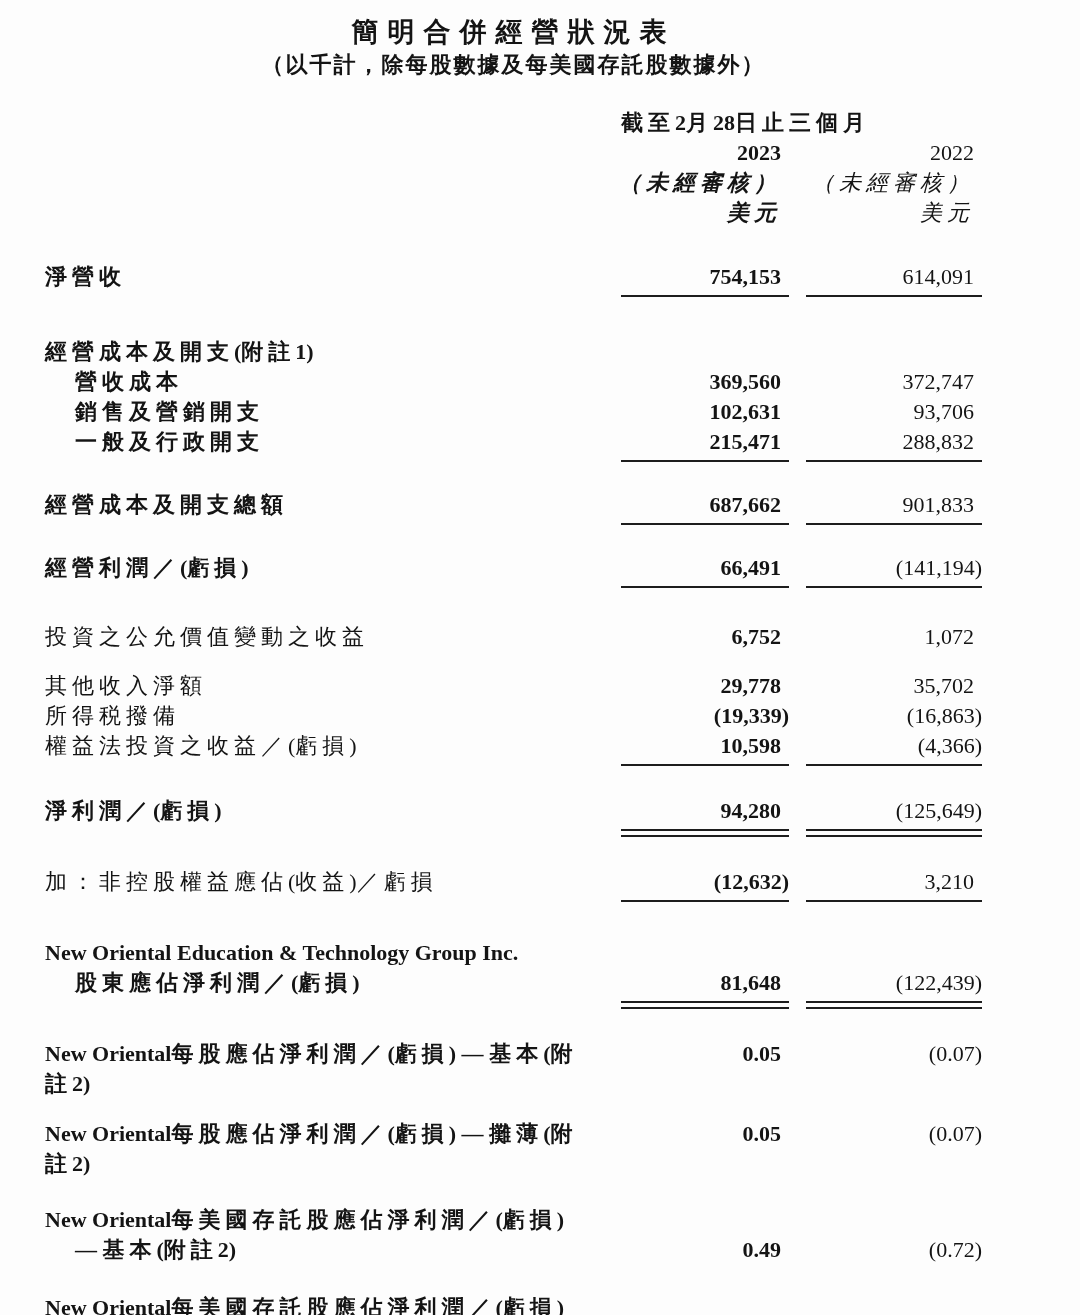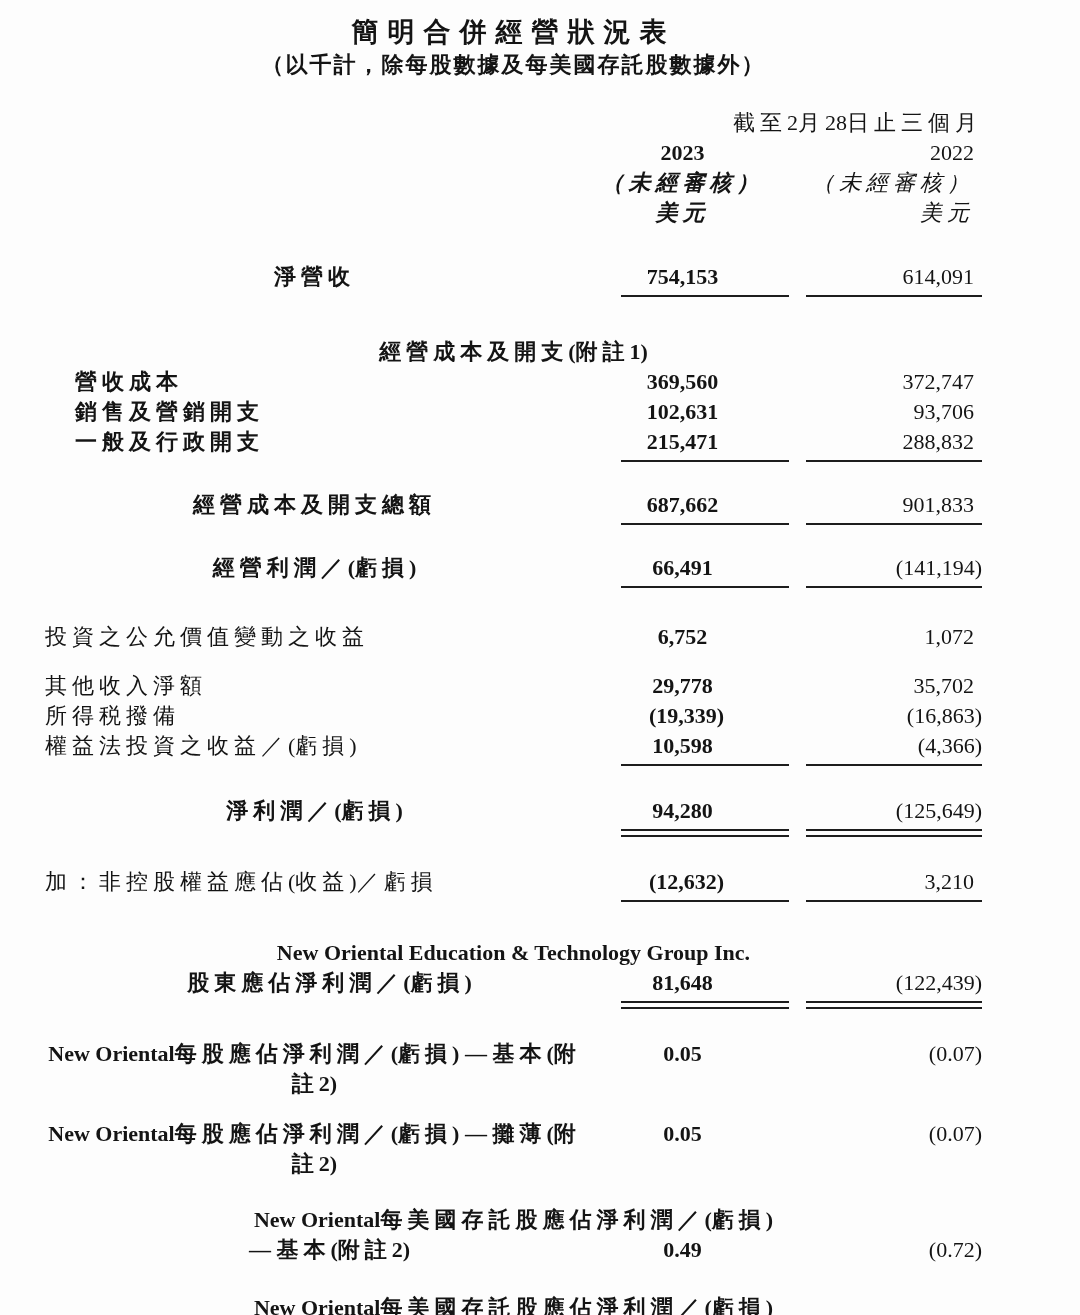--- a/index.html
+++ b/index.html
@@ -7,25 +7,25 @@
        font-family:"Liberation Serif","DejaVu Serif",serif;}
   .page{padding:14px 22px 0 45px;box-sizing:border-box;width:1004px;}
   .title{font-size:27px;font-weight:bold;text-align:center;letter-spacing:9px;line-height:36px;}
   .subtitle{font-size:22px;font-weight:bold;text-align:center;letter-spacing:2px;line-height:30px;}
   .row{display:flex;align-items:baseline;line-height:30px;}
   .lbl{flex:1;font-size:22px;}
   .num{width:205px;text-align:right;font-size:22px;padding-right:8px;box-sizing:border-box;
        font-variant-numeric:lining-nums;}
   .num.c2{width:193px;}
   .num.paren{padding-right:0;}
-  .b{font-weight:bold;text-align:center;}
+  .b{font-weight:bold;}
   .it{font-style:italic;}
   .indent{padding-left:30px;font-weight:bold;}
   .cjk{letter-spacing:5px;}
-  .hdrperiod{width:361px;text-align:right;font-size:22px;font-weight:normal;line-height:30px;}
+  .hdrperiod{width:361px;text-align:left;font-size:22px;font-weight:bold;line-height:30px;}
   .hdrrow{display:flex;justify-content:flex-end;}
   .rulerow{display:flex;justify-content:flex-end;margin-top:3px;}
   .rule1{width:168px;margin-right:17px;}
   .rule2{width:176px;}
   .single{border-top:2px solid #1d1d1d;height:0;}
   .double{border-top:2px solid #1d1d1d;border-bottom:2px solid #1d1d1d;height:4px;}
 </style>
 </head>
 <body>
 

